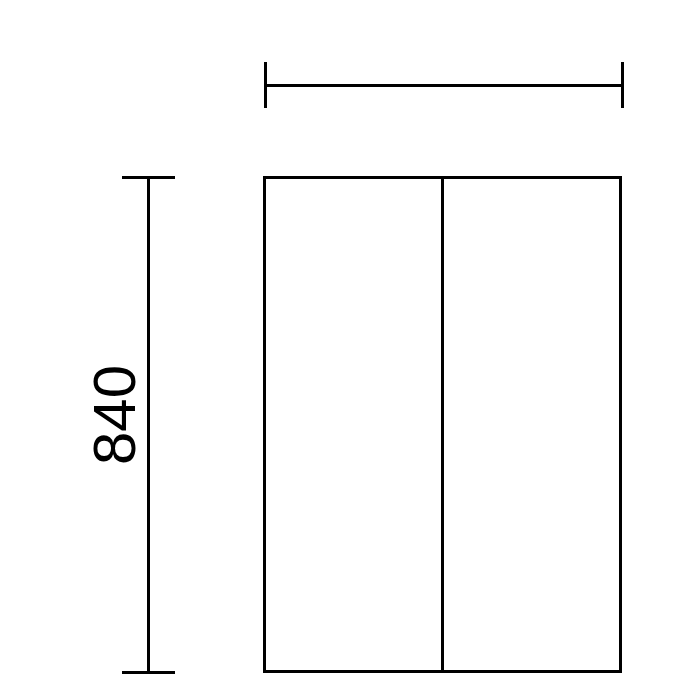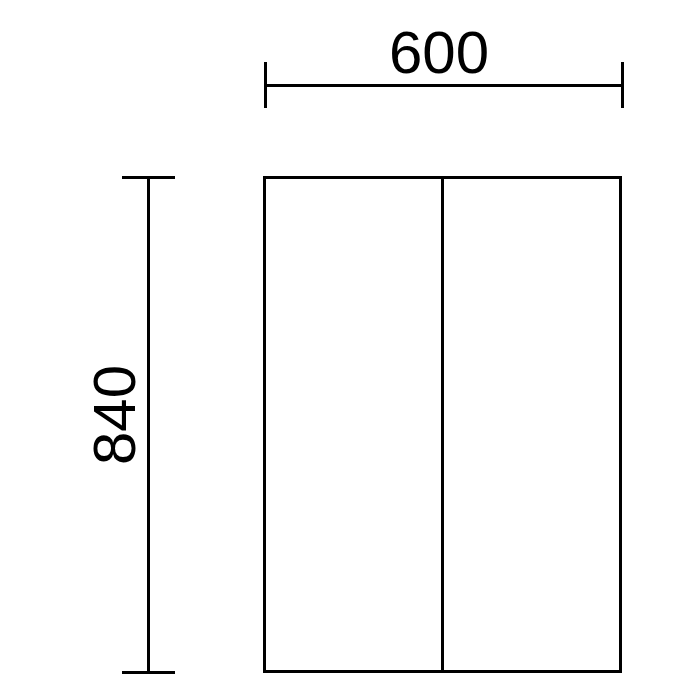--- a/index.html
+++ b/index.html
@@ -86,21 +86,20 @@
   }
 </style>
 </head>
 <body>
 
 <div class="canvas">
 
   <div class="dim-h-line"></div>
   <div class="dim-h-tick left"></div>
   <div class="dim-h-tick right"></div>
-  <div class="dim-label-h">600</div>
 
   <div class="dim-v-line"></div>
   <div class="dim-v-tick top"></div>
   <div class="dim-v-tick bottom"></div>
   <div class="dim-label-v">840</div>
 
   <div class="panel-outline"></div>
   <div class="door-divider"></div>
 
 </div>

